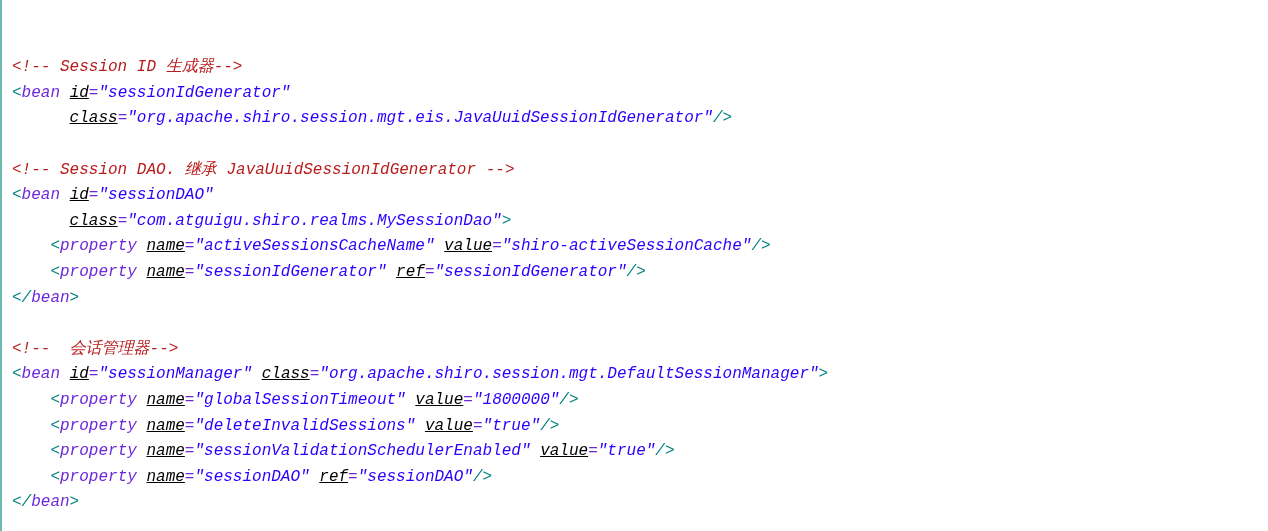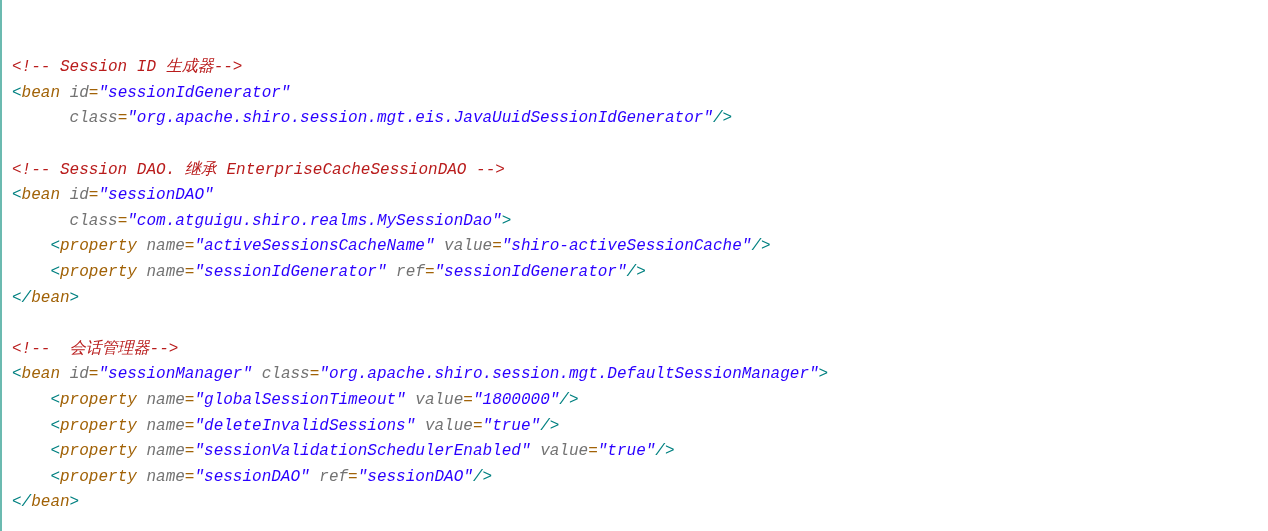--- a/index.html
+++ b/index.html
@@ -11,33 +11,33 @@
     font-style: italic;
     background: #ffffff;
     color: #000;
     white-space: pre;
     border-left: 2px solid #6bbab0;
     position: relative;
     width: 1268px;
     box-sizing: border-box;
   }
   .c  { color: #b91c1c; } 
-  .t  { color: #a16207; } 
-  .a  { color: #737373; } 
+  .t  { color: #6d28d9; } 
+  .a  { color: #000000; text-decoration: underline; } 
   .s  { color: #2a00ff; font-style: italic; } 
   .p  { color: #008080; }
 </style>
 </head>
 <body>
 
 <div><span class="c"><span>&lt;!--</span><span> Session ID 生成器</span><span>--&gt;</span></span>
 <span class="p">&lt;</span><span class="t">bean</span><span> </span><span class="a">id</span><span class="t">=</span><span class="s">"sessionIdGenerator"</span>
 <span>      </span><span class="a">class</span><span class="t">=</span><span class="s">"org.apache.shiro.session.mgt.eis.JavaUuidSessionIdGenerator"</span><span class="p">/&gt;</span>
 
-<span class="c"><span>&lt;!--</span><span> Session DAO. 继承 EnterpriseCacheSessionDAO </span><span>--&gt;</span></span>
+<span class="c"><span>&lt;!--</span><span> Session DAO. 继承 JavaUuidSessionIdGenerator </span><span>--&gt;</span></span>
 <span class="p">&lt;</span><span class="t">bean</span><span> </span><span class="a">id</span><span class="t">=</span><span class="s">"sessionDAO"</span>
 <span>      </span><span class="a">class</span><span class="t">=</span><span class="s">"com.atguigu.shiro.realms.MySessionDao"</span><span class="p">&gt;</span>
 <span>    </span><span class="p">&lt;</span><span class="t">property</span><span> </span><span class="a">name</span><span class="t">=</span><span class="s">"activeSessionsCacheName"</span><span> </span><span class="a">value</span><span class="t">=</span><span class="s">"shiro-activeSessionCache"</span><span class="p">/&gt;</span>
 <span>    </span><span class="p">&lt;</span><span class="t">property</span><span> </span><span class="a">name</span><span class="t">=</span><span class="s">"sessionIdGenerator"</span><span> </span><span class="a">ref</span><span class="t">=</span><span class="s">"sessionIdGenerator"</span><span class="p">/&gt;</span>
 <span class="p">&lt;/</span><span class="t">bean</span><span class="p">&gt;</span>
 
 <span class="c"><span>&lt;!--</span><span>  会话管理器</span><span>--&gt;</span></span>
 <span class="p">&lt;</span><span class="t">bean</span><span> </span><span class="a">id</span><span class="t">=</span><span class="s">"sessionManager"</span><span> </span><span class="a">class</span><span class="t">=</span><span class="s">"org.apache.shiro.session.mgt.DefaultSessionManager"</span><span class="p">&gt;</span>
 <span>    </span><span class="p">&lt;</span><span class="t">property</span><span> </span><span class="a">name</span><span class="t">=</span><span class="s">"globalSessionTimeout"</span><span> </span><span class="a">value</span><span class="t">=</span><span class="s">"1800000"</span><span class="p">/&gt;</span>
 <span>    </span><span class="p">&lt;</span><span class="t">property</span><span> </span><span class="a">name</span><span class="t">=</span><span class="s">"deleteInvalidSessions"</span><span> </span><span class="a">value</span><span class="t">=</span><span class="s">"true"</span><span class="p">/&gt;</span>

